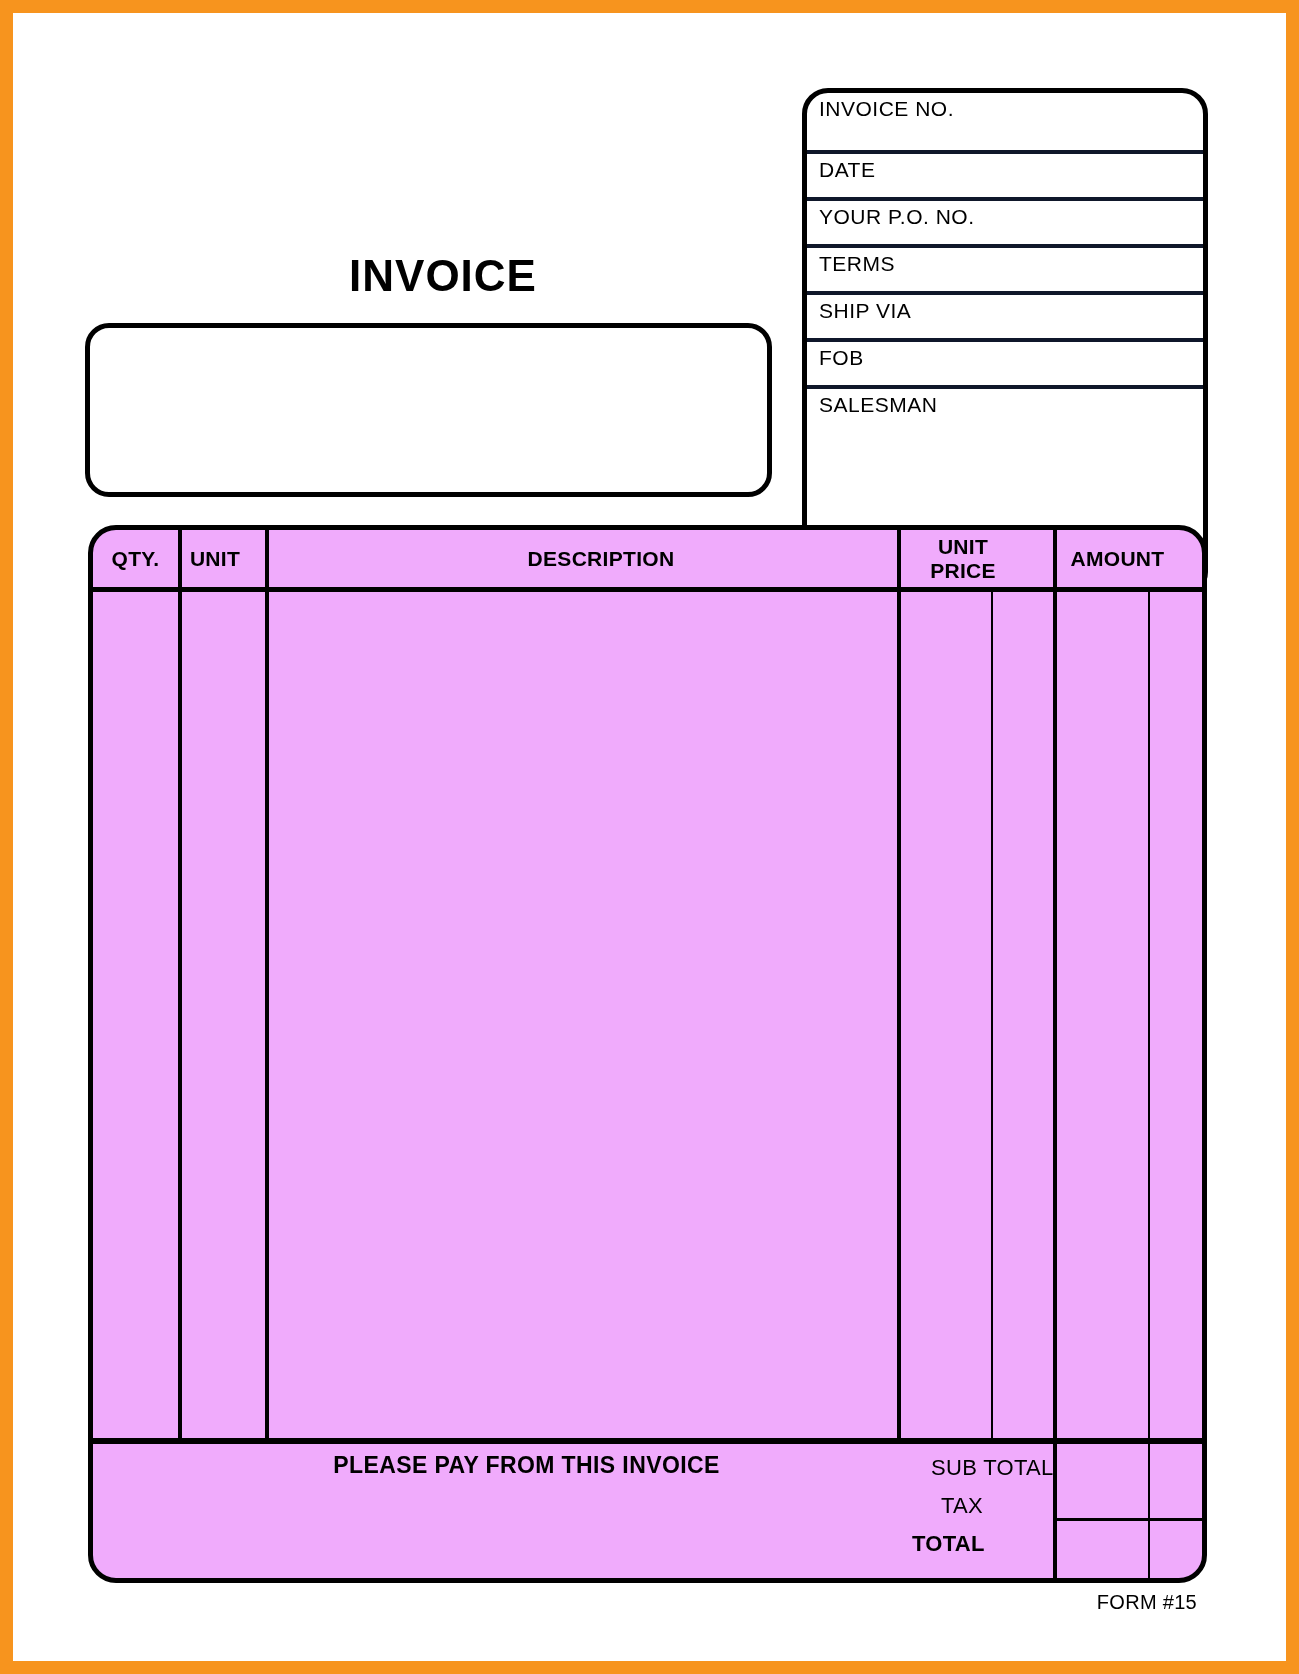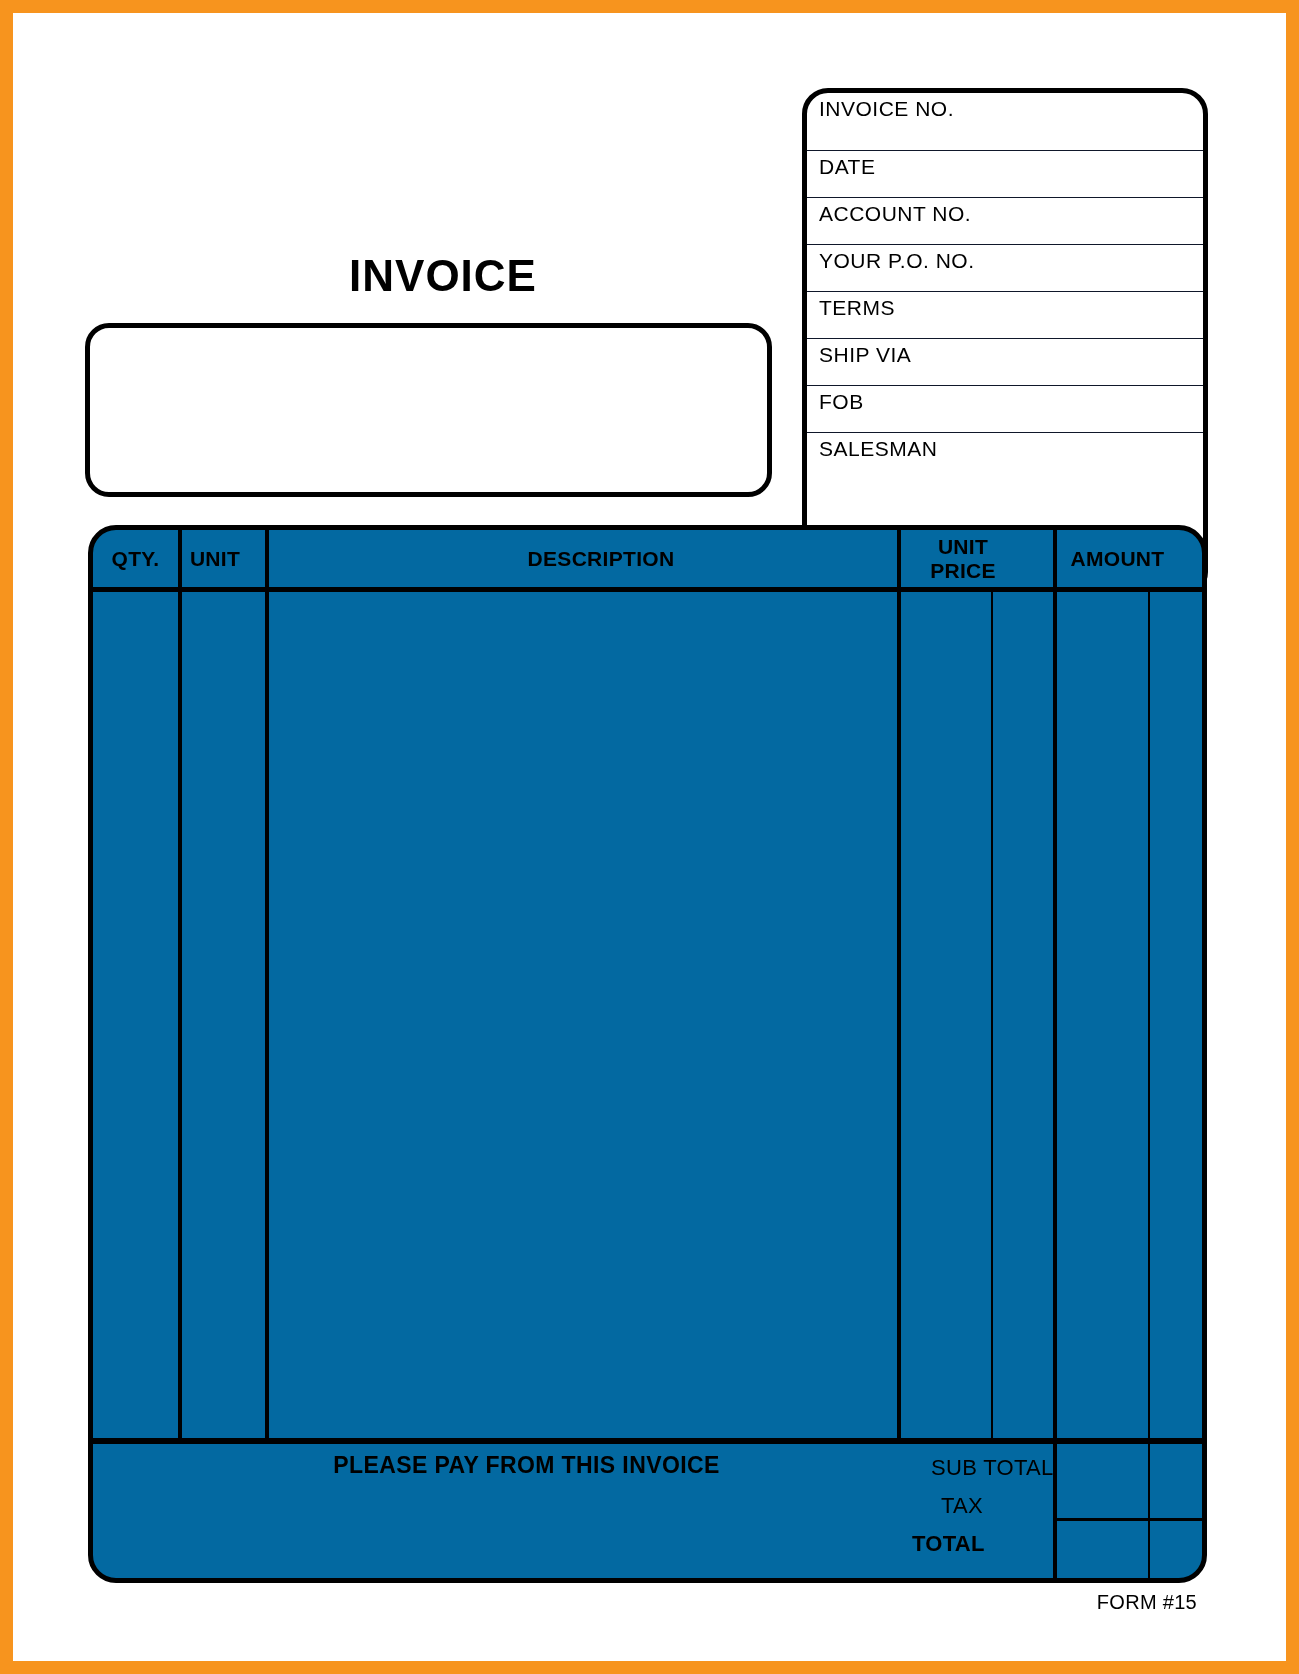--- a/index.html
+++ b/index.html
@@ -31,29 +31,29 @@
 
   
   .info-box {
     left:789px; top:75px; width:406px; height:510px;
     border:5px solid #000; border-radius:26px;
     background:#fff;
     display:grid;
     grid-template-rows:57px repeat(6, 47px) 1fr;
     overflow:hidden;
   }
-  .info-row { border-top:1px solid #0f172a; padding:4px 0 0 12px; }
+  .info-row { border-top:4px solid #0f172a; padding:4px 0 0 12px; }
   .info-row:first-child { border-top:none; }
   .info-label { font-size:21px; letter-spacing:0.5px; }
 
   
   .items-table {
     left:75px; top:512px; width:1119px; height:1058px;
     border:5px solid #000; border-radius:28px;
-    background:#0369a1;
+    background:#f0abfc;
   }
   .vline, .hline { position:absolute; background:#000; }
   .th {
     position:absolute; top:0; height:57px;
     display:flex; align-items:center; justify-content:center;
     text-align:center;
     font-size:21px; font-weight:bold; letter-spacing:0.3px;
     line-height:24px;
   }
   .footer-label { position:absolute; font-size:22px; letter-spacing:0.3px; }
@@ -77,23 +77,20 @@
   <div class="abs invoice-title">INVOICE</div>
 
   <div class="abs address-box"></div>
 
   <div class="abs info-box">
     <div class="info-row">
       <span class="info-label">INVOICE NO.</span>
     </div>
     <div class="info-row">
       <span class="info-label">DATE</span>
-    </div>
-    <div class="info-row">
-      <span class="info-label">ACCOUNT NO.</span>
     </div>
     <div class="info-row">
       <span class="info-label">YOUR P.O. NO.</span>
     </div>
     <div class="info-row">
       <span class="info-label">TERMS</span>
     </div>
     <div class="info-row">
       <span class="info-label">SHIP VIA</span>
     </div>

